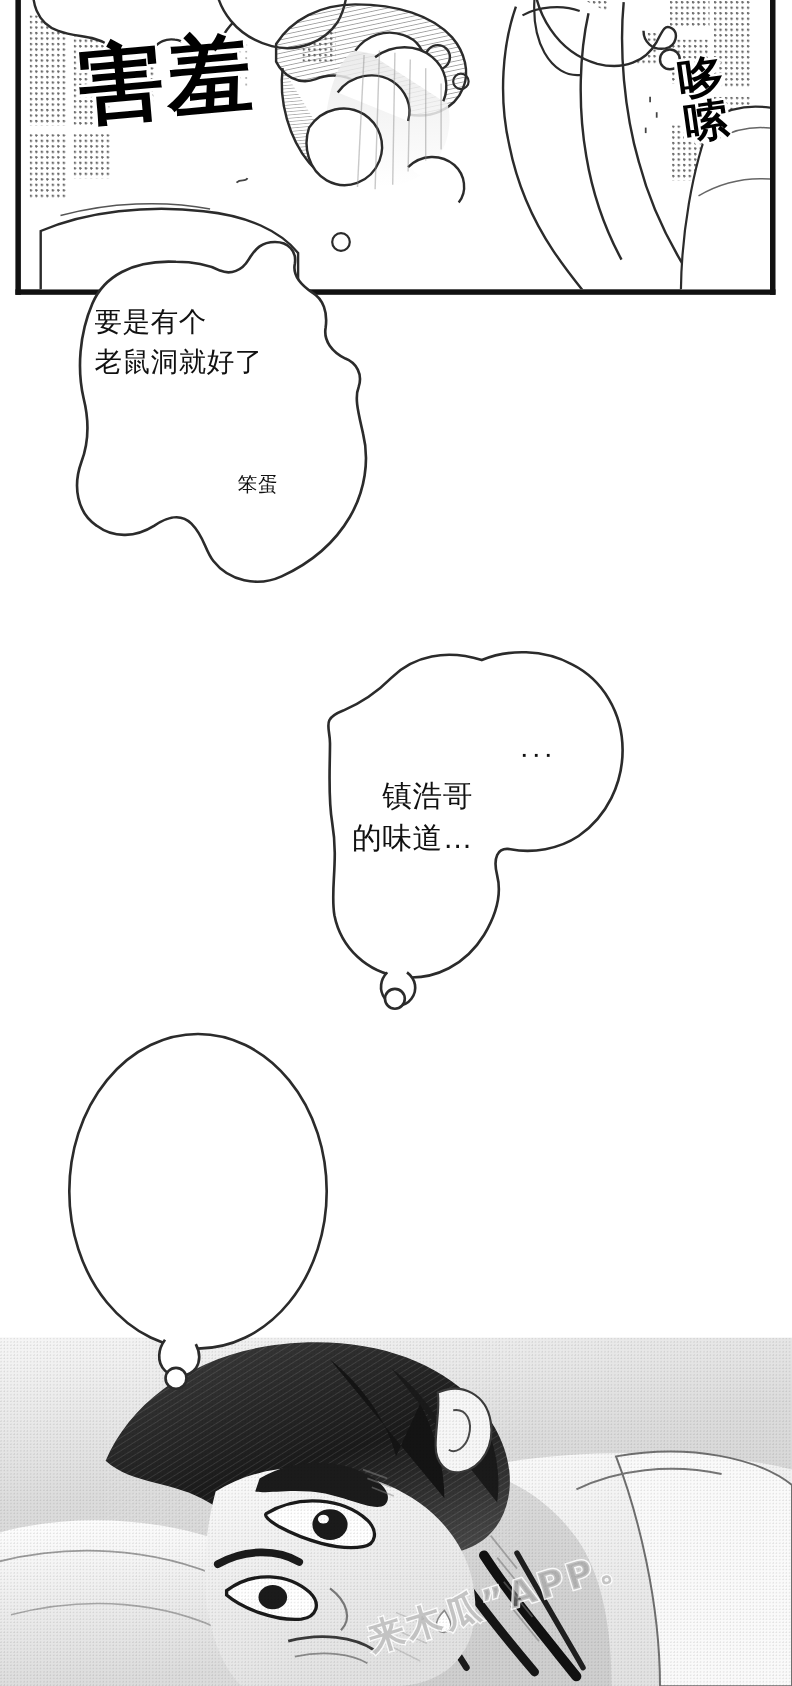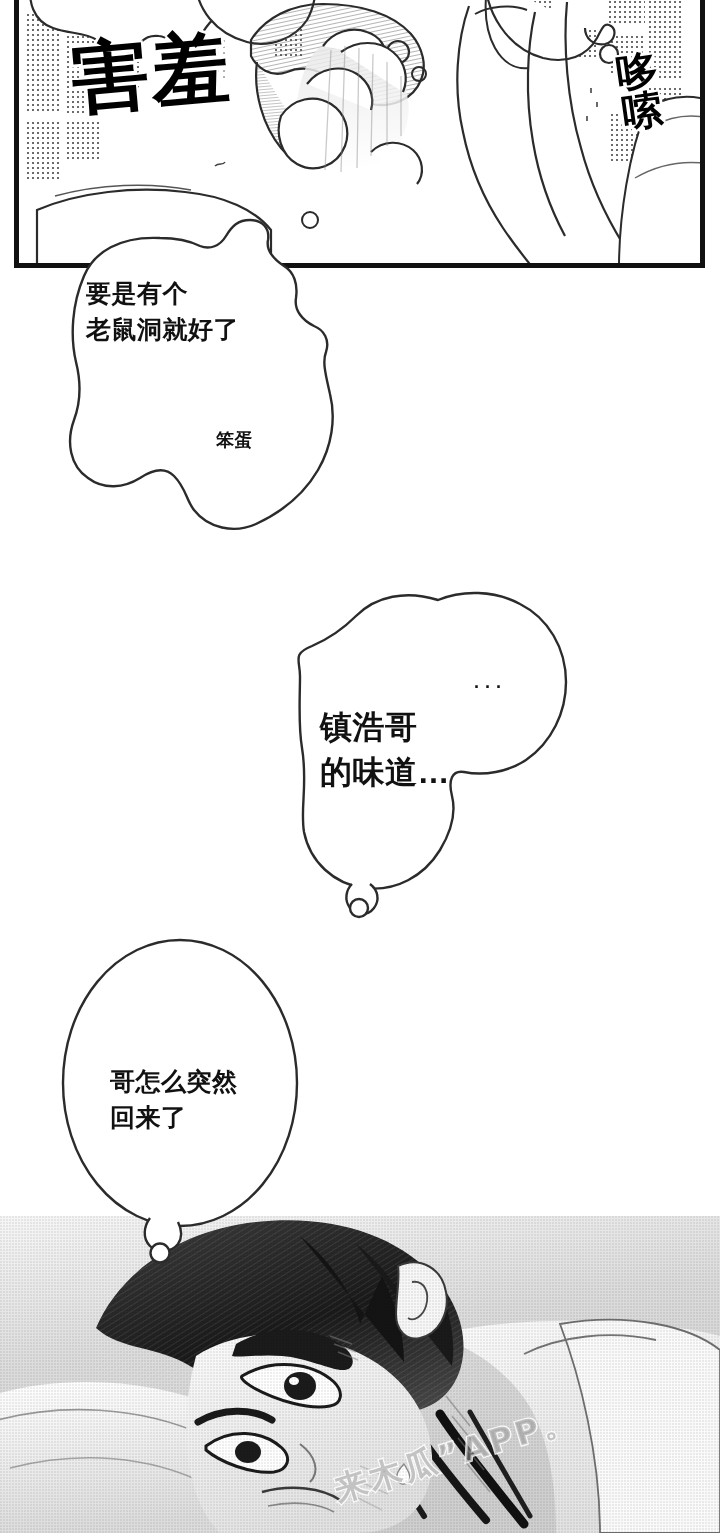--- a/index.html
+++ b/index.html
@@ -15,21 +15,21 @@
     overflow: hidden;
     font-family: "Liberation Sans", "DejaVu Sans", sans-serif;
     -webkit-font-smoothing: antialiased;
   }
 
   
   .abs { position: absolute; }
   .bubble-text {
     position: absolute;
     color: #111111;
-    font-weight: 700;
+    font-weight: 400;
     line-height: 1.42;
     white-space: pre;
     letter-spacing: 0.5px;
     z-index: 40;
   }
 
   
   #panel1 {
     position: absolute;
     left: 14px;
@@ -127,21 +127,21 @@
   #bubbleLayer path, #bubbleLayer ellipse, #bubbleLayer circle {
     fill: #ffffff;
     stroke: #2b2b2b;
     stroke-width: 2.4;
   }
 
   
   #txt-b1-main { left: 86px;  top: 276px; font-size: 25px; }
   #txt-b1-sub  { left: 216px; top: 428px; font-size: 18px; }
   #txt-b2-dots { left: 474px; top: 675px; font-size: 18px; letter-spacing: 5px; font-weight: 900; }
-  #txt-b2-main { left: 320px; top: 705px; font-size: 32px; }
+  #txt-b2-main { left: 320px; top: 705px; font-size: 27px; text-align: right; }
   #txt-b3-main { left: 110px; top: 1064px; font-size: 25px; }
 </style>
 </head>
 <body>
 
 <div id="page">
 
   <div id="panel1">
 
     <div class="tone abs" style="left:8px;  top:18px;  width:34px; height:100px;"></div>
@@ -381,18 +381,16 @@
   </svg>
 
   <div class="bubble-text" id="txt-b1-main">要是有个
 老鼠洞就好了</div>
   <div class="bubble-text" id="txt-b1-sub">笨蛋</div>
 
   <div class="bubble-text" id="txt-b2-dots">···</div>
   <div class="bubble-text" id="txt-b2-main">镇浩哥
 的味道…</div>
 
-  <div class="bubble-text" id="txt-b3-main">哥怎么突然
-回来了</div>
 
   <div id="watermark">来木瓜”APP。</div>
 
 </div>
 
 </body></html>

